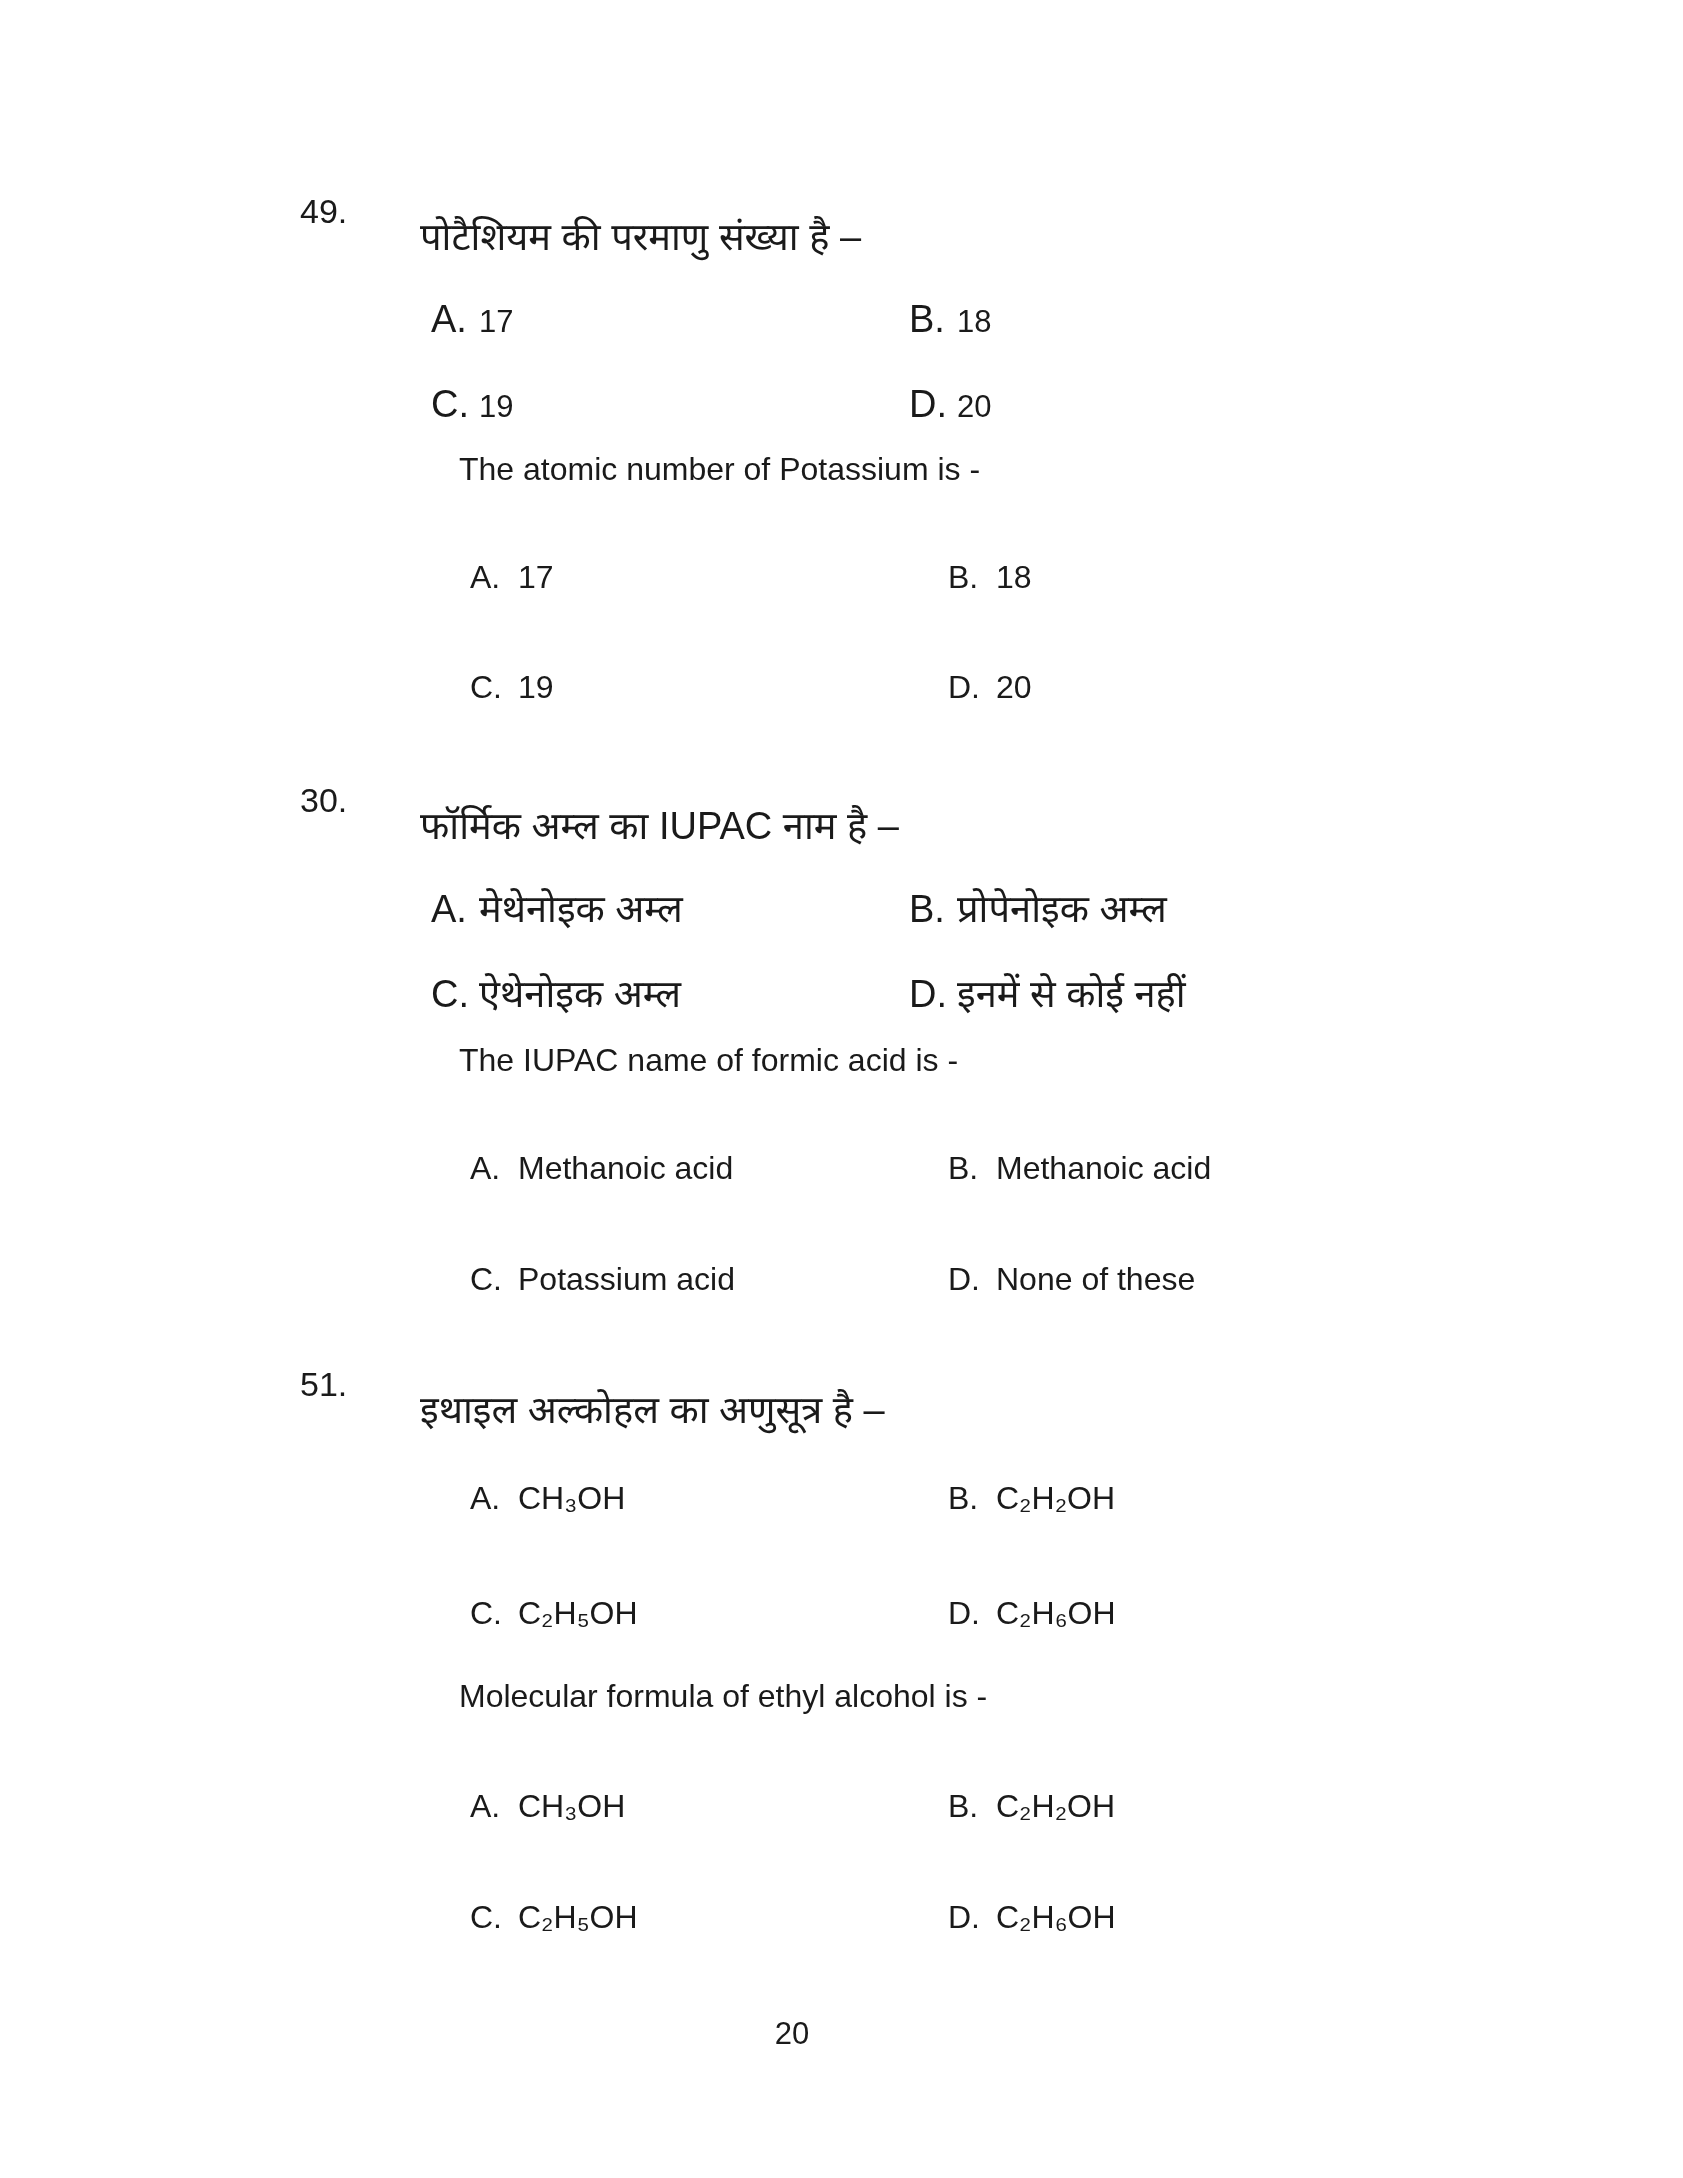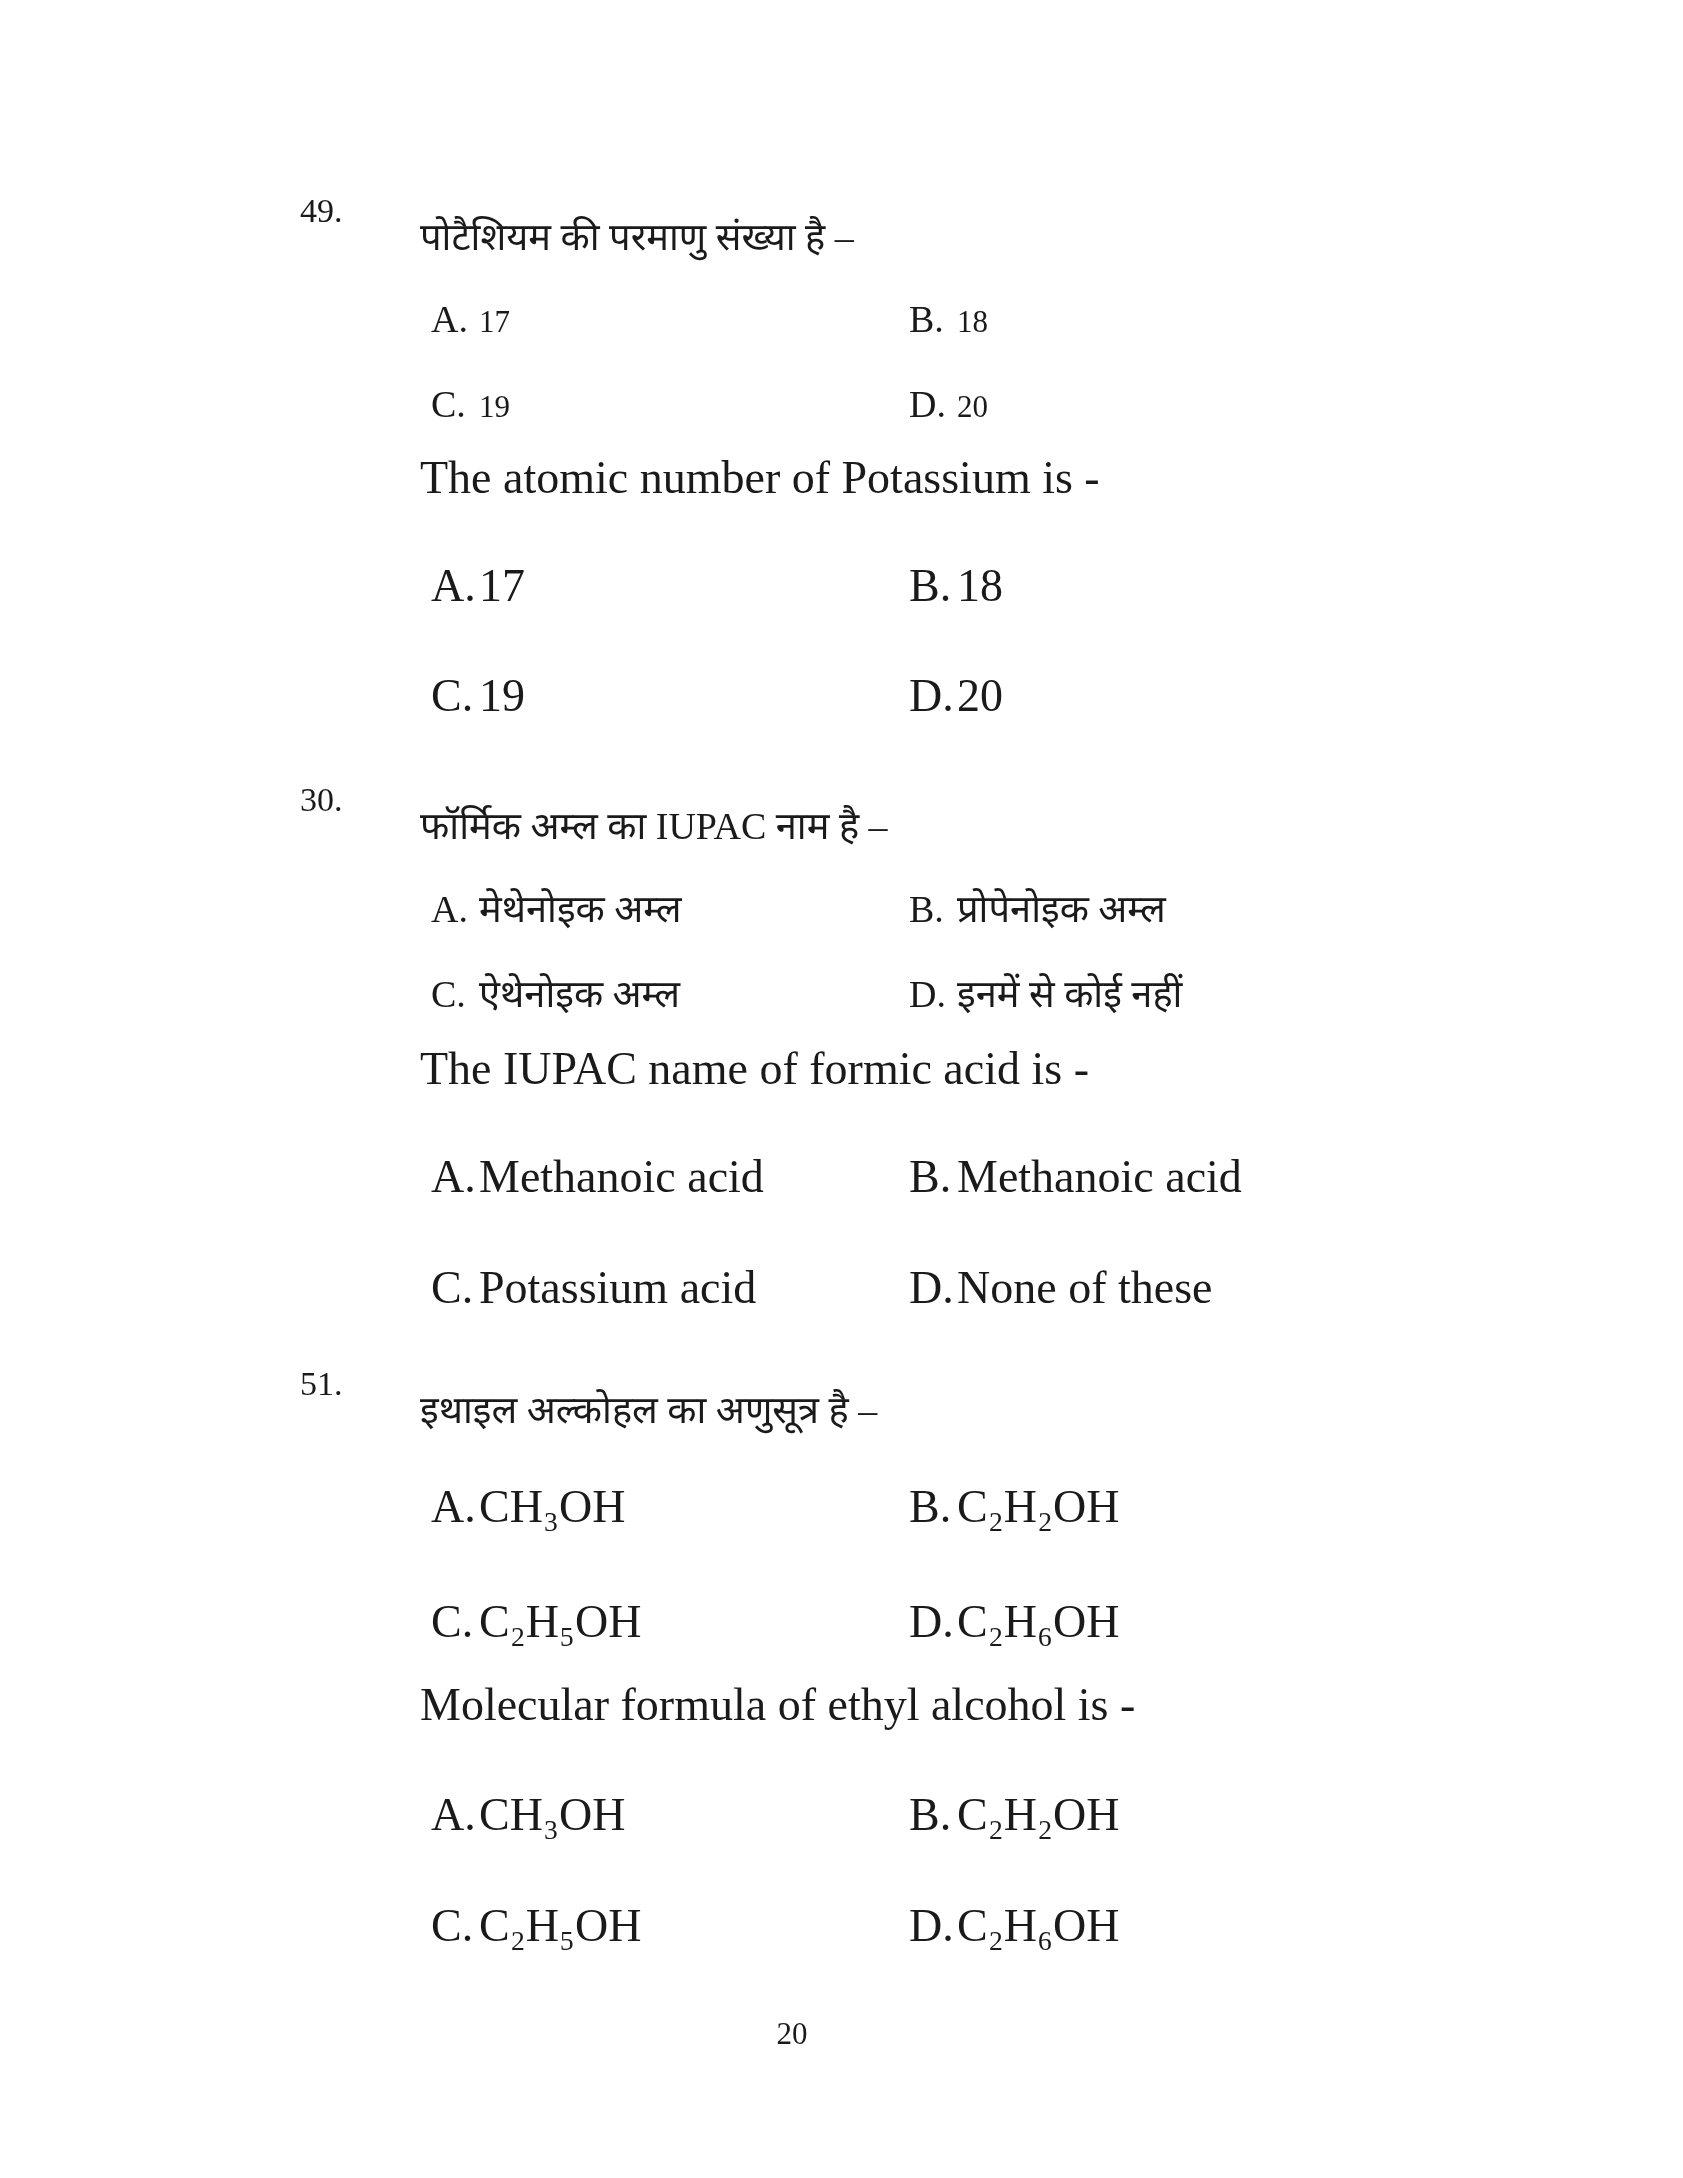--- a/index.html
+++ b/index.html
@@ -6,21 +6,21 @@
     margin: 0;
     padding: 0;
     background: #ffffff;
   }
   .page {
     position: relative;
     width: 1683px;
     height: 2178px;
     background: #ffffff;
     color: #1a1a1a;
-    font-family: Liberation Serif, serif;
+    font-family: Liberation Sans, sans-serif;
     overflow: hidden;
   }
   .row {
     position: absolute;
     left: 0;
     width: 100%;
     white-space: nowrap;
     line-height: 1.2;
   }
   .qnum {
@@ -34,21 +34,21 @@
   }
   .colA {
     position: absolute;
     left: 431px;
   }
   .colB {
     position: absolute;
     left: 909px;
   }
   .hindi   { font-size: 38px; margin-top: 24px; }
-  .eng     { font-size: 46px; }
+  .eng     { font-size: 32px; margin-left: 39px; }
   .olabel  { display: inline-block; min-width: 48px; }
   .num-small { font-size: 31px; }
   .page-footer {
     position: absolute;
     left: 0;
     width: 1584px;
     text-align: center;
     font-size: 31px;
   }
 </style>

